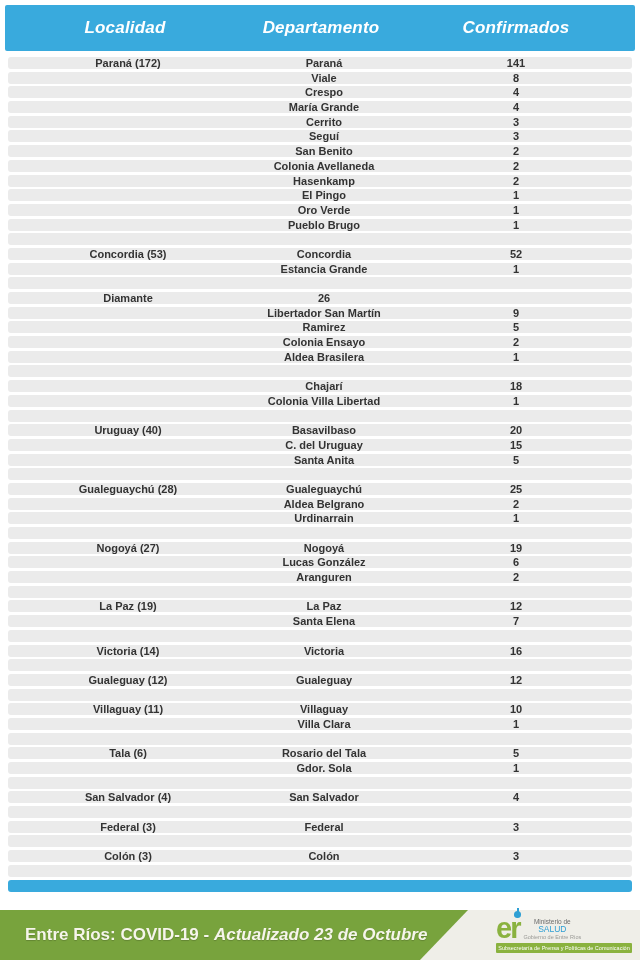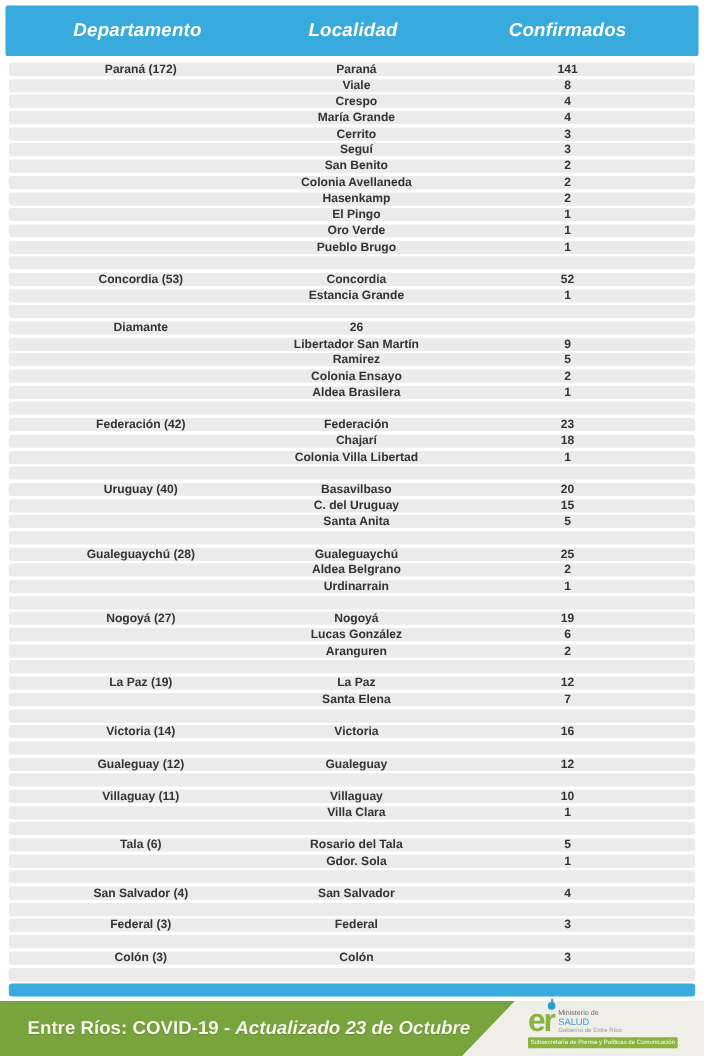--- a/index.html
+++ b/index.html
@@ -94,22 +94,22 @@
     font-size:17px;
     font-weight:bold;
     text-shadow:0 1px 1px rgba(0,0,0,.18);
     white-space:nowrap;
   }
   .footer .ribbon-text .it{font-style:italic;font-weight:bold;}
 
   
   .logo{
     position:absolute;
-    right:24px;top:5px;
-    width:136px;height:42px;
+    right:8px;top:5px;
+    width:136px;height:42px;text-align:center;
   }
   .logo-top{display:flex;align-items:flex-start;}
   .monogram{
     position:relative;
     font-size:29px;
     line-height:26px;
     font-weight:bold;
     letter-spacing:-2px;
     color:var(--logo-green);
     padding-right:4px;
@@ -145,22 +145,22 @@
     line-height:6px;
     white-space:nowrap;
   }
 </style>
 </head>
 <body>
 
 <div class="page">
 
   <div class="thead">
+    <div class="hcell">Localidad</div>
     <div class="hcell">Departamento</div>
-    <div class="hcell">Localidad</div>
     <div class="hcell">Confirmados</div>
   </div>
 
   <div class="rows" id="rows">
       <div class="row">
       <span>Paraná (172)</span>
       <span>Paraná</span>
       <span>141</span>
     </div>
       <div class="row">
@@ -259,25 +259,20 @@
     </div>
       <div class="row">
       <span></span>
       <span>Aldea Brasilera</span>
       <span>1</span>
     </div>
       <div class="row">
       <span></span>
       <span></span>
       <span></span>
-    </div>
-      <div class="row">
-      <span>Federación (42)</span>
-      <span>Federación</span>
-      <span>23</span>
     </div>
       <div class="row">
       <span></span>
       <span>Chajarí</span>
       <span>18</span>
     </div>
       <div class="row">
       <span></span>
       <span>Colonia Villa Libertad</span>
       <span>1</span>

